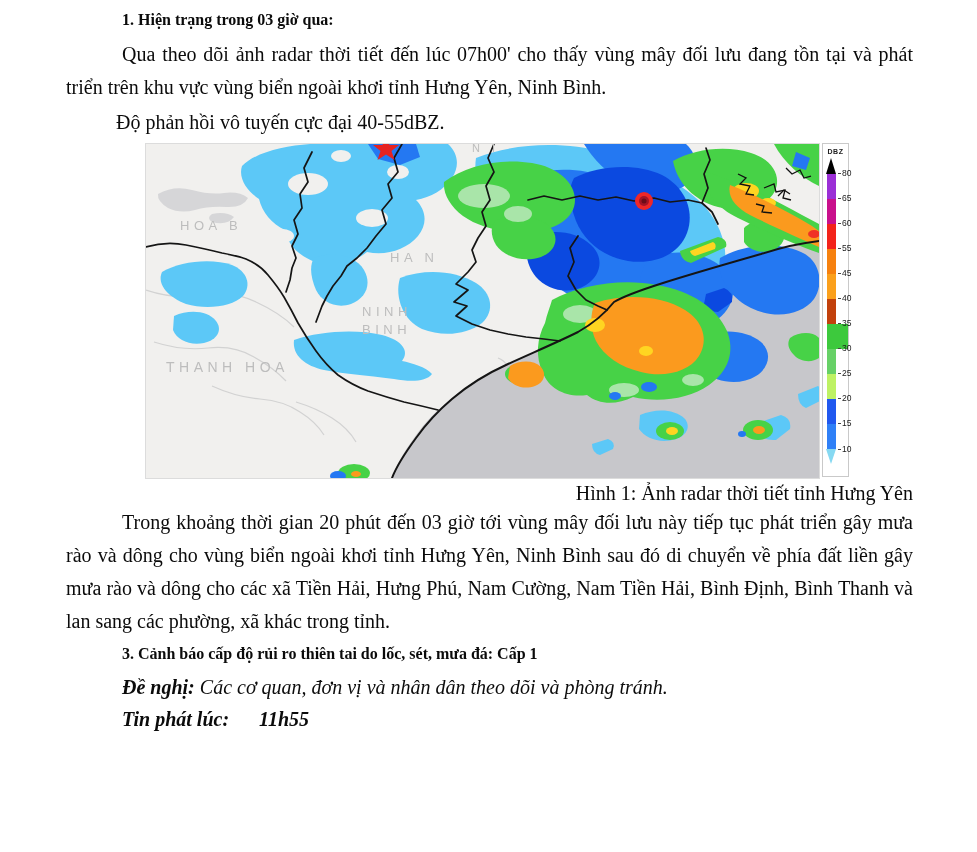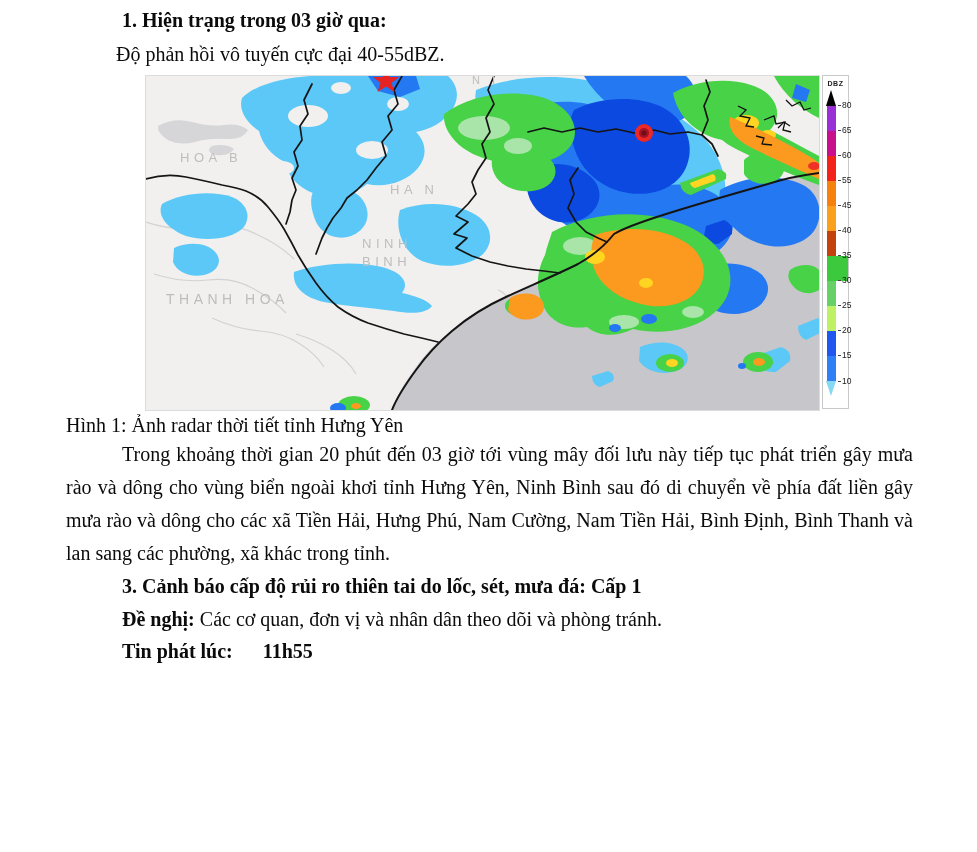--- a/index.html
+++ b/index.html
@@ -3,21 +3,21 @@
 <meta charset="utf-8">
 <style>
   html,body{margin:0;padding:0;background:#ffffff;}
   body{
     width:977px;height:852px;overflow:hidden;
     font-family:"Liberation Serif","DejaVu Serif",serif;
     color:#0b0b0b;font-size:20px;
   }
   .doc{padding:6px 64px 0 66px;}
   .sec-heading{
-    font-weight:bold;font-size:20px;line-height:28px;
+    font-weight:bold;font-size:16px;line-height:28px;
     margin:0 0 4px 0;text-indent:56px;
   }
   p.body-par{
     margin:0 0 2px 0;text-align:justify;text-indent:56px;
     line-height:33px;
   }
   p.single-line{margin:0 0 4px 0;text-indent:50px;line-height:33px;}
   
   .figure-row{
     margin:2px 0 2px 79px;            
@@ -42,39 +42,40 @@
     position:absolute;left:11px;top:-6px;font-size:8.5px;color:#1a1a1a;
     white-space:nowrap;line-height:11px;
   }
   .cb-lbl::before{content:"";display:inline-block;width:3px;height:1px;background:#444;vertical-align:middle;margin-right:1px;}
   .cb-down-wrap{position:relative;width:9px;height:16px;}
   .cb-down-wrap .cb-lbl{top:-5px;}
   .cb-down{width:0;height:0;margin-left:-1px;
     border-left:5px solid transparent;border-right:5px solid transparent;
     border-top:15px solid #86d9f2;}
   
-  .fig-caption{ text-align:left;margin:2px 0 0 0;line-height:25px;font-size:20px;}
+  .fig-caption{ text-align:right;margin:2px 0 0 0;line-height:25px;font-size:20px;}
   .fig-source{ text-align:center;margin:0 0 4px 0;line-height:25px;font-size:20px;}
   .h2{margin-top:6px;}
   .h3{margin-top:0;font-family:Liberation Serif, serif;}
-  .inline-line{margin:2px 0 0 0;line-height:30px;text-indent:56px;}
+  .inline-line{margin:2px 0 0 0;line-height:30px;text-indent:56px;font-style:italic;}
   .lbl-bold{font-weight:bold;}
   .issued-value{font-weight:bold;margin-left:30px;}
   
   text.maplbl{
     font-family:"Liberation Sans","DejaVu Sans",sans-serif;
     fill:#bdbdbd;letter-spacing:4.5px;
   }
 </style>
 </head>
 <body>
 
 <div class="doc">
 
   <div class="sec-heading">1. Hiện trạng trong 03 giờ qua:</div>
+  <p class="body-par">Qua theo dõi ảnh radar thời tiết đến lúc 07h00' cho thấy vùng mây đối lưu đang tồn tại và phát triển trên khu vực vùng biển ngoài khơi tỉnh Hưng Yên, Ninh Bình.</p>
   <p class="single-line">Độ phản hồi vô tuyến cực đại 40-55dBZ.</p>
 
   <div class="figure-row">
     <div class="map-frame">
       <svg width="673" height="334" viewBox="0 0 673 334">
 
         <rect x="0" y="0" width="673" height="334" fill="#f1f0ee"></rect>
 
         <g fill="#d6d6d8">
           <path d="M12,50 q16,-9 34,-4 q18,5 32,3 q15,-2 24,5 q-5,10 -22,9 q-17,-1 -31,3 q-15,4 -27,-2 q-11,-7 -10,-14 z"></path>

